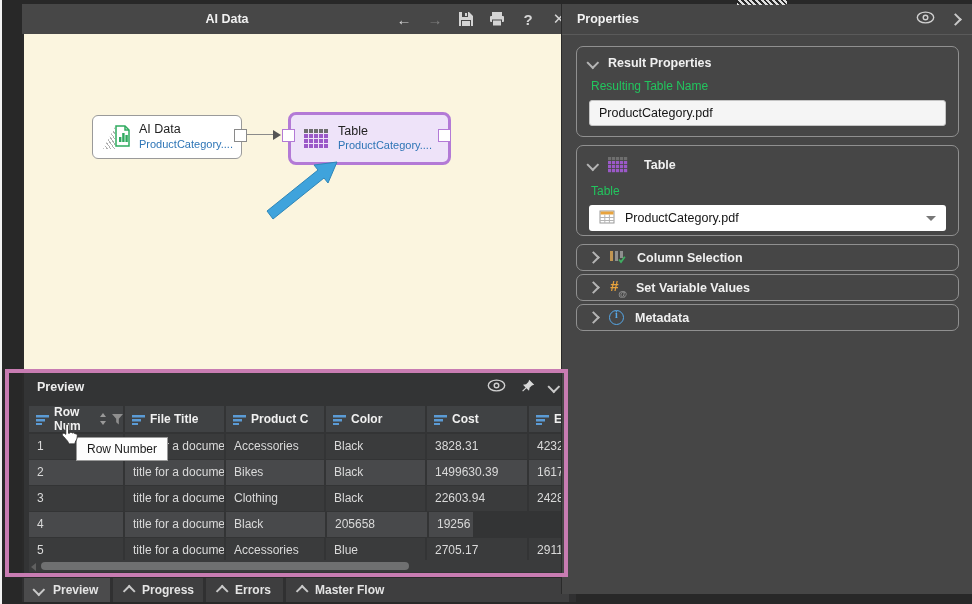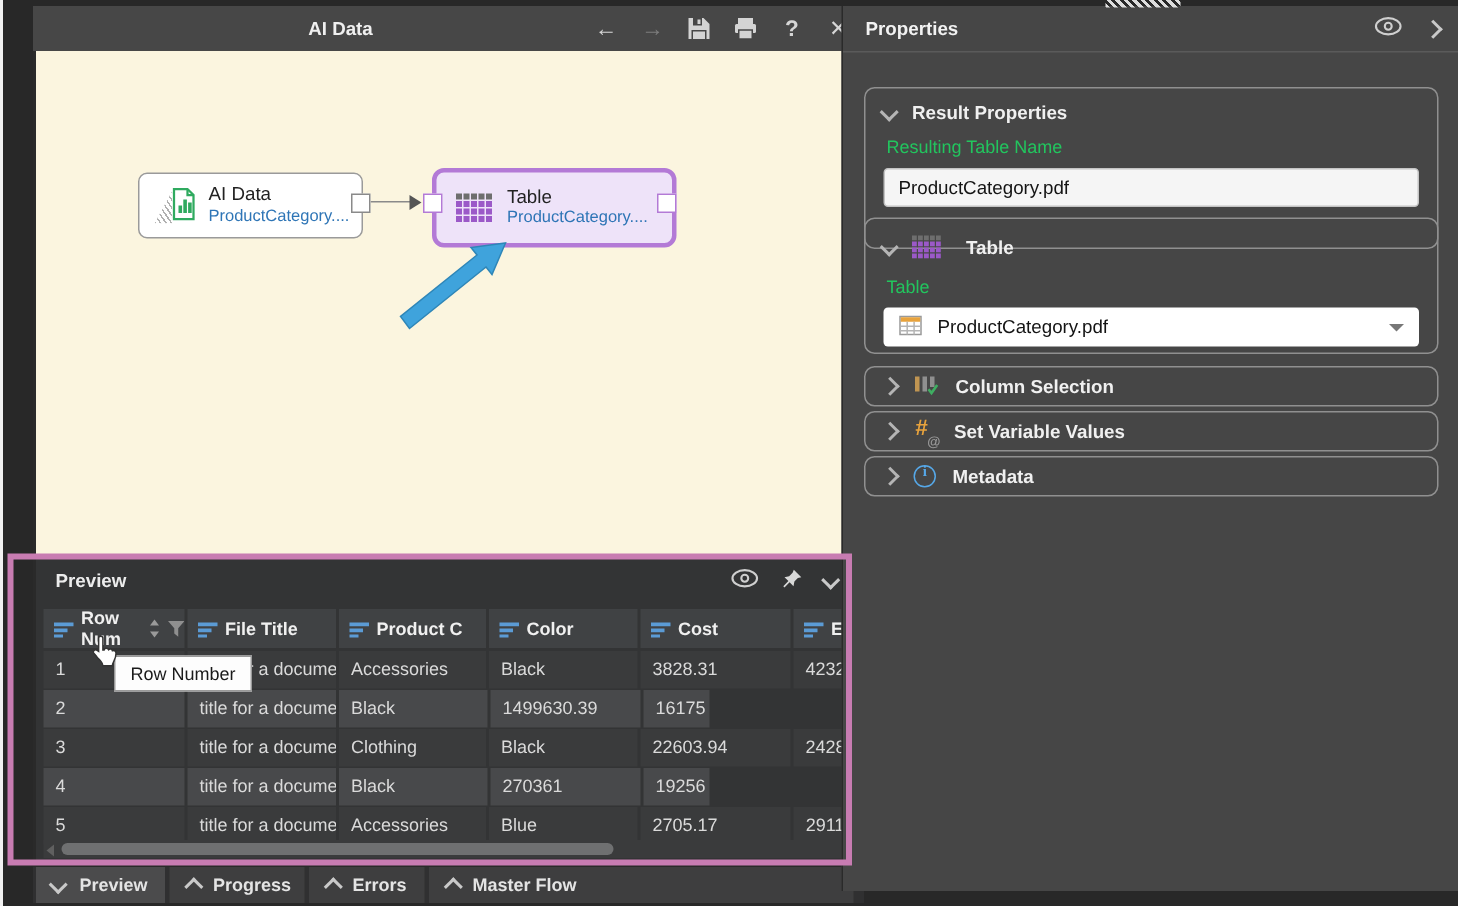--- a/index.html
+++ b/index.html
@@ -224,37 +224,38 @@
             <div class="cell" style="width: 94px;">1</div>
             <div class="cell" style="width: 99px;">title for a docume</div>
             <div class="cell" style="width: 98px;">Accessories</div>
             <div class="cell" style="width: 99px;">Black</div>
             <div class="cell" style="width: 100px;">3828.31</div>
             <div class="cell" style="width: 44px;">4232.2</div>
           </div>
           <div class="pv-row row-b">
             <div class="cell" style="width: 94px;">2</div>
             <div class="cell" style="width: 99px;">title for a docume</div>
+            <div class="cell" style="width: 98px;">Bikes</div>
             <div class="cell" style="width: 99px;">Black</div>
             <div class="cell" style="width: 100px;">1499630.39</div>
             <div class="cell" style="width: 44px;">16175</div>
           </div>
           <div class="pv-row row-a">
             <div class="cell" style="width: 94px;">3</div>
             <div class="cell" style="width: 99px;">title for a docume</div>
             <div class="cell" style="width: 98px;">Clothing</div>
             <div class="cell" style="width: 99px;">Black</div>
             <div class="cell" style="width: 100px;">22603.94</div>
             <div class="cell" style="width: 44px;">24283</div>
           </div>
           <div class="pv-row row-b">
             <div class="cell" style="width: 94px;">4</div>
             <div class="cell" style="width: 99px;">title for a docume</div>
             <div class="cell" style="width: 99px;">Black</div>
-            <div class="cell" style="width: 100px;">270361</div>
+            <div class="cell" style="width: 100px;">205658</div>
             <div class="cell" style="width: 44px;">19256</div>
           </div>
           <div class="pv-row row-a">
             <div class="cell" style="width: 94px;">5</div>
             <div class="cell" style="width: 99px;">title for a docume</div>
             <div class="cell" style="width: 98px;">Accessories</div>
             <div class="cell" style="width: 99px;">Blue</div>
             <div class="cell" style="width: 100px;">2705.17</div>
             <div class="cell" style="width: 44px; text-align: center;">2911.7</div>
           </div>
@@ -305,21 +306,21 @@
         <span>
           <svg width="19" height="13" viewBox="0 0 19 13">
               <ellipse cx="9.5" cy="6.5" rx="8.2" ry="5.4" fill="none" stroke="#cfcfcf" stroke-width="1.4"></ellipse>
               <circle cx="9.5" cy="6.5" r="2.3" fill="none" stroke="#cfcfcf" stroke-width="1.4"></circle>
             </svg>
         </span>
         <span class="chv right"></span>
       </div>
     </div>
 
-    <div class="card" style="top:54px;height:108px;">
+    <div class="card" style="top:42px;height:91px;">
       <div class="card-h">
         <span class="chv down" style="border-color:#b5b5b5;"></span>
         <span>Result Properties</span>
       </div>
       <div class="fld-label">Resulting Table Name</div>
       <input class="txt-input" value="ProductCategory.pdf" style="">
     </div>
 
     <div class="card" style="top:141px;height:91px;">
       <div class="card-h">

